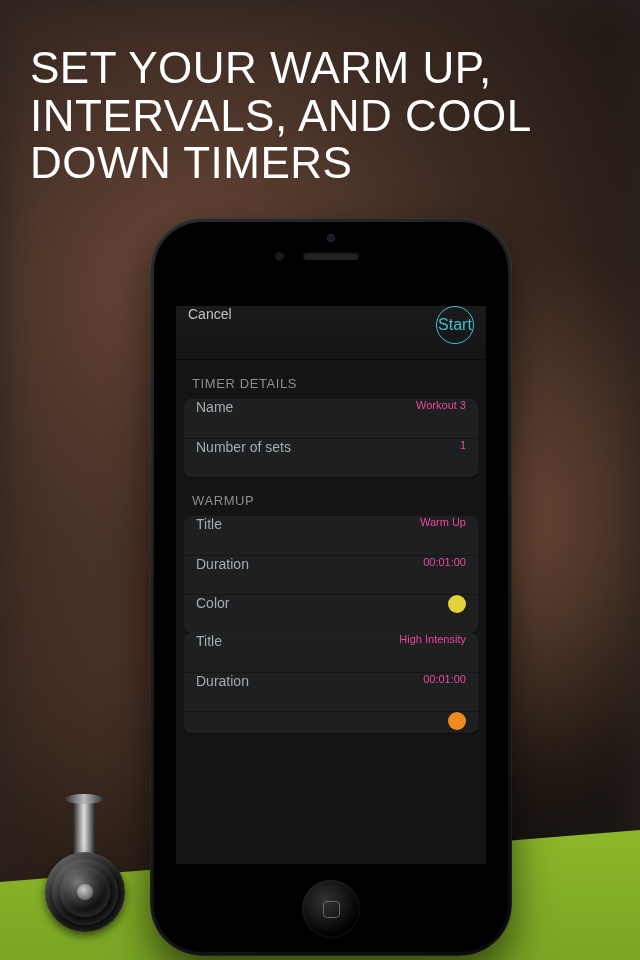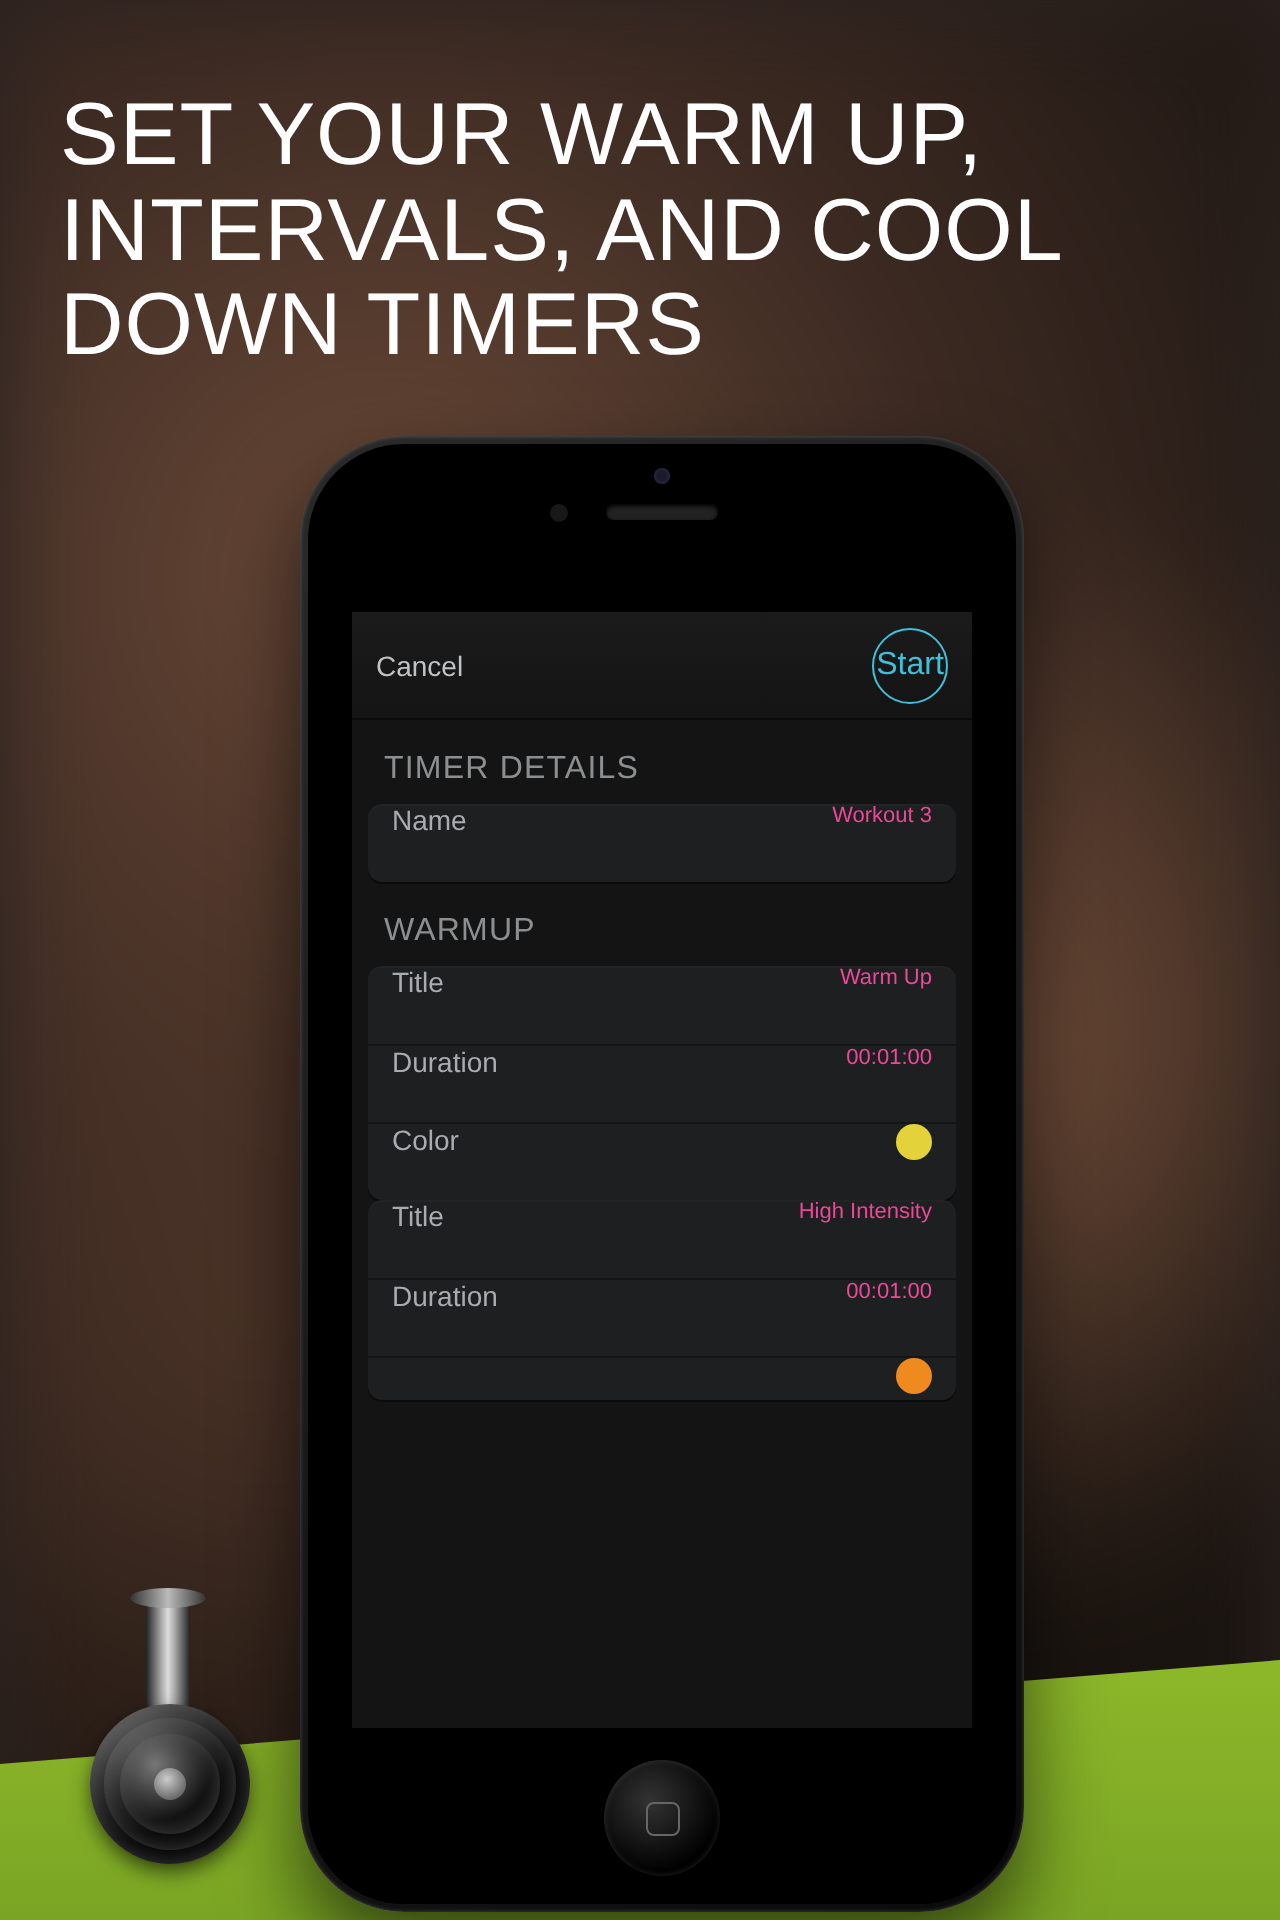--- a/index.html
+++ b/index.html
@@ -106,38 +106,38 @@
     display: flex; align-items: center; justify-content: center;
   }
   .home-sq {
     width: 17px; height: 17px; border: 1.5px solid #666; border-radius: 4px;
   }
   .screen {
     position: absolute; top: 88px; left: 26px; right: 26px; bottom: 92px;
     background: #141414; overflow: hidden;
   }
   .nav {
-    height: 54px; display: flex; align-items: center; justify-content: space-between;
+    height: 54px; display: flex; justify-content: space-between;
     padding: 0 12px;
     background: linear-gradient(#1b1b1b, #141414);
     border-bottom: 1px solid #0a0a0a;
   }
   .nav .cancel {
     color: #bfc3c5; font-size: 14px; font-weight: 300;
   }
   .nav .title {
     color: #e9ecee; font-size: 20px; font-weight: 200; letter-spacing: 0.3px;
   }
   .nav .start {
     width: 38px; height: 38px; border: 1.5px solid #3fbfd8; border-radius: 50%;
     color: #3fbfd8; font-size: 16px; display: flex; align-items: center; justify-content: center;
   }
   .content { padding: 0 8px 0 8px; }
   .section-header {
-    color: #8c8f91; font-size: 16px; letter-spacing: 0.6px;
+    color: #8c8f91; font-size: 13px; letter-spacing: 0.6px;
     padding: 16px 8px 8px 8px;
   }
   .card {
     background: #1d1f20;
     border-radius: 7px;
     overflow: hidden;
     box-shadow: 0 1px 0 rgba(0,0,0,0.5), inset 0 1px 0 rgba(255,255,255,0.02);
   }
   .row {
     display: flex; justify-content: space-between; 
@@ -187,20 +187,24 @@
     </div>
 
     <div class="content">
 
       <div class="section-header">TIMER DETAILS</div>
       <div class="card">
         <div class="row">
           <span class="label">Name</span>
           <span class="value">Workout  3</span>
         </div>
+        <div class="row">
+          <span class="label">Number of sets</span>
+          <span class="value">1</span>
+        </div>
       </div>
 
       <div class="section-header">WARMUP</div>
       <div class="card">
         <div class="row">
           <span class="label">Title</span>
           <span class="value">Warm Up</span>
         </div>
         <div class="row">
           <span class="label">Duration</span>

